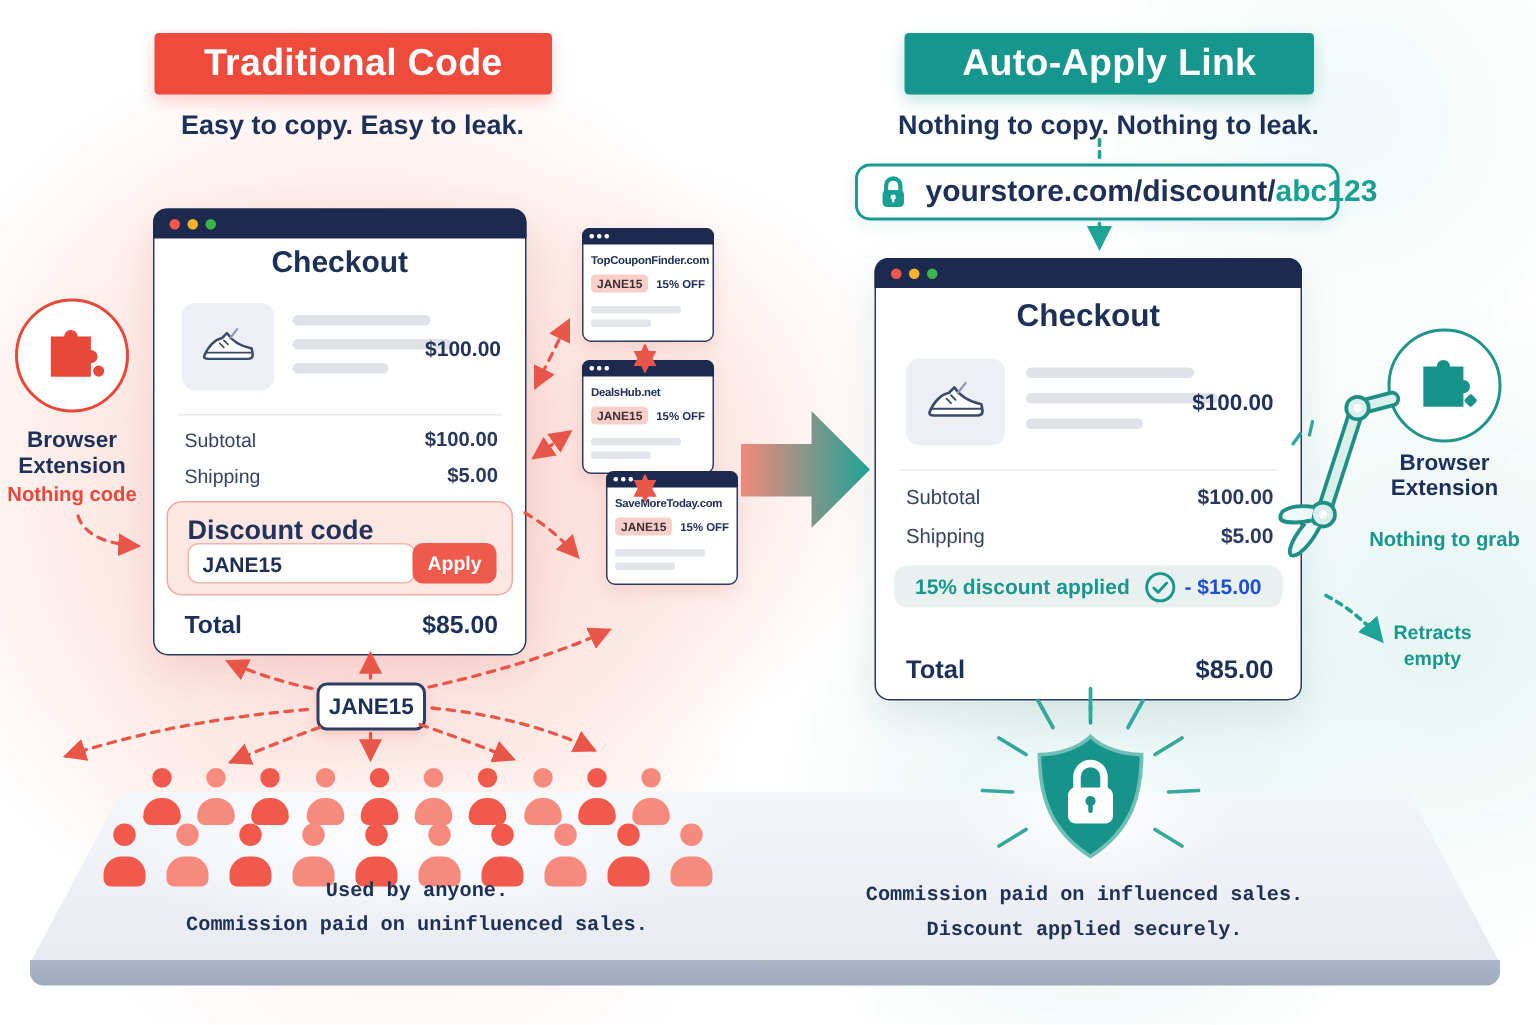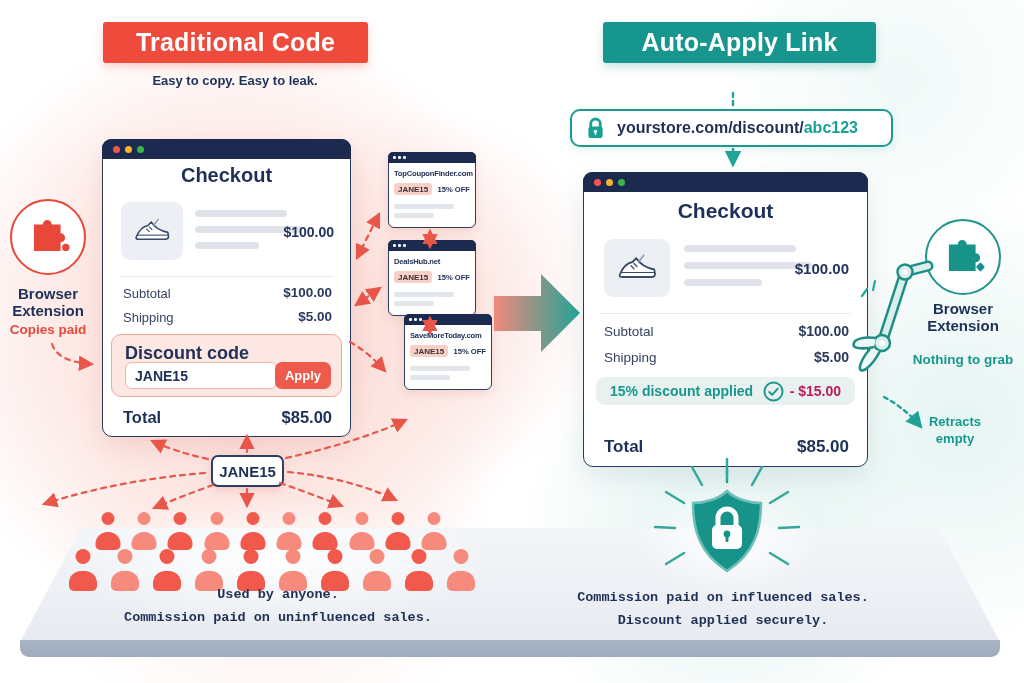--- a/index.html
+++ b/index.html
@@ -27,21 +27,21 @@
     background:linear-gradient(180deg,#aab5c6,#9fabbd); border-radius:0 0 9px 9px; }
 
   .glow-white { position:absolute; z-index:2; border-radius:50%;
     background:radial-gradient(ellipse at center, rgba(255,255,255,.95) 0%, rgba(255,255,255,0) 70%); }
 
   
   .banner { position:absolute; z-index:4; border-radius:3px; color:#fff; font-weight:bold;
     font-size:25px; display:flex; align-items:center; justify-content:center; letter-spacing:.2px; }
   .banner.red { left:103px; top:22px; width:265px; height:41px; background:#ee4b3d; box-shadow:0 4px 10px rgba(238,75,61,.25); }
   .banner.teal { left:603px; top:22px; width:273px; height:41px; background:#16968d; box-shadow:0 4px 10px rgba(22,150,141,.25); }
-  .tagline { position:absolute; z-index:4; font-size:13px; font-weight:bold; color:#1d3057; text-align:center; width:360px; }
+  .tagline { position:absolute; z-index:4; font-size:18px; font-weight:bold; color:#1d3057; text-align:center; width:360px; }
   .tagline.left { left:55px; top:73px; }
   .tagline.right { left:559px; top:73px; }
 
   
   .window { position:absolute; z-index:4; background:#fff; border:1.5px solid #2a3a5e; border-radius:10px; }
   .titlebar { position:absolute; left:-1px; top:-1px; right:-1px; height:20px; background:#1b2a4e; border-radius:9px 9px 0 0;
     display:flex; align-items:center; gap:5px; padding-left:11px; }
   .dot { width:7px; height:7px; border-radius:50%; }
   .dot.r { background:#f4564e; } .dot.y { background:#f7b32b; } .dot.g { background:#3bb54a; }
 
@@ -73,21 +73,21 @@
 
   
   #checkout-right { left:583px; top:172px; width:285px; height:295px; box-shadow:0 10px 26px rgba(60,110,105,.13); }
   #checkout-right .win-title { top:26px; font-size:21px; }
   #checkout-right .prod { top:66px; left:20px; right:18px; height:62px; }
   #checkout-right .imgbox { width:66px; height:58px; }
   #checkout-right .divider { top:140px; }
   .applied-box { position:absolute; left:12px; top:204px; right:12px; height:28px; background:#e8f1ef; border-radius:9px;
     display:flex; align-items:center; }
   .applied-text { font-size:14px; font-weight:bold; color:#17978d; margin-left:14px; }
-  .applied-value { font-size:14px; font-weight:bold; color:#be185d; margin-left:auto; margin-right:14px; }
+  .applied-value { font-size:14px; font-weight:bold; color:#1d4ed8; margin-left:auto; margin-right:14px; }
   .check-circle { width:21px; height:21px; margin-left:10px; flex:none; }
 
   
   .ext-circle { position:absolute; z-index:4; width:76px; height:76px; border-radius:50%; background:#fff;
     display:flex; align-items:center; justify-content:center; }
   .ext-circle.red { left:10px; top:199px; border:2.5px solid #e8483a; }
   .ext-circle.teal { left:925px; top:219px; border:2.5px solid #1f948b; }
   .ext-title { position:absolute; z-index:4; font-size:15px; font-weight:bold; color:#1d3057; text-align:center; line-height:17px; }
   .ext-sub { position:absolute; z-index:4; font-size:13.5px; font-weight:bold; text-align:center; }
   .ext-sub.red { color:#e8483a; } .ext-sub.teal { color:#17978d; }
@@ -107,21 +107,21 @@
 
   
   .code-tag { position:absolute; left:211px; top:455px; width:73px; height:32px; z-index:4; background:#fff;
     border:2px solid #2e3d60; border-radius:7px; display:flex; align-items:center; justify-content:center;
     font-size:15px; font-weight:bold; color:#1d3057; box-shadow:0 3px 8px rgba(200,90,80,.2); }
 
   
   .url-pill { position:absolute; left:570px; top:109px; width:323px; height:38px; z-index:4; background:#fff;
     border:2px solid #1a9a90; border-radius:10px; display:flex; align-items:center; box-shadow:0 3px 10px rgba(26,154,144,.12); }
   .url-pill svg { margin-left:14px; flex:none; }
-  .url-text { margin-left:12px; font-size:16px; font-weight:bold; color:#1e3055; white-space:nowrap; }
+  .url-text { margin-left:12px; font-size:20px; font-weight:bold; color:#1e3055; white-space:nowrap; }
   .url-text .code { color:#17a094; }
 
   
   .crowd-row { position:absolute; z-index:3; display:flex; justify-content:space-between; }
   #crowd-row-1 { left:95px; top:512px; width:352px; }
   #crowd-row-2 { left:68px; top:549px; width:408px; }
   .person { position:relative; width:26px; height:44px; }
   .person::before { content:""; position:absolute; left:50%; transform:translateX(-50%); top:0;
     width:13px; height:13px; border-radius:50%; background:#f0594b; }
   .person::after { content:""; position:absolute; left:50%; transform:translateX(-50%); bottom:6px;
@@ -196,21 +196,21 @@
     <div class="total-value" style="top:268px;">$85.00</div>
   </div>
 
   <div class="ext-circle red">
     <svg width="46" height="46" viewBox="-30 -32 62 62">
       <path d="M-18,-18 H-6 A6,6 0 0 1 6,-18 H18 V-6 A6,6 0 0 1 18,6 V18 H-18 Z" fill="#e8483a"></path>
       <circle cx="25" cy="13" r="5" fill="#e8483a"></circle>
     </svg>
   </div>
   <div class="ext-title" style="left:0; width:96px; top:285px;">Browser Extension</div>
-  <div class="ext-sub red" style="left:0; width:96px; top:322px;">Copies paid</div>
+  <div class="ext-sub red" style="left:0; width:96px; top:322px;">Nothing code</div>
 
   <div class="coupon-card" style="top:152px;">
     <div class="coupon-bar">
         <i></i>
         <i></i>
         <i></i>
       </div>
     <div class="coupon-name">TopCouponFinder.com</div>
     <div class="coupon-chip">JANE15</div>
     <div class="coupon-off">15% OFF</div>
@@ -268,20 +268,21 @@
       <span class="person"></span>
       <span class="person"></span>
     </div>
 
   <div class="footer left">
     <div>Used by anyone.</div>
     <div>Commission paid on uninfluenced sales.</div>
   </div>
 
   <div class="banner teal">Auto-Apply Link</div>
+  <div class="tagline right">Nothing to copy. Nothing to leak.</div>
 
   <div class="url-pill">
     <svg width="19" height="23" viewBox="0 0 20 24">
       <path d="M5 11 V7 a5 5 0 0 1 10 0 v4" fill="none" stroke="#17a094" stroke-width="3"></path>
       <rect x="2.5" y="10" width="15" height="12" rx="3" fill="#17a094"></rect>
       <circle cx="10" cy="15" r="1.8" fill="#fff"></circle>
         <rect x="9.2" y="15.5" width="1.6" height="3.4" rx=".8" fill="#fff"></rect>
     </svg>
     <div class="url-text"><span>yourstore.com/discount/</span><span class="code">abc123</span></div>
   </div>

